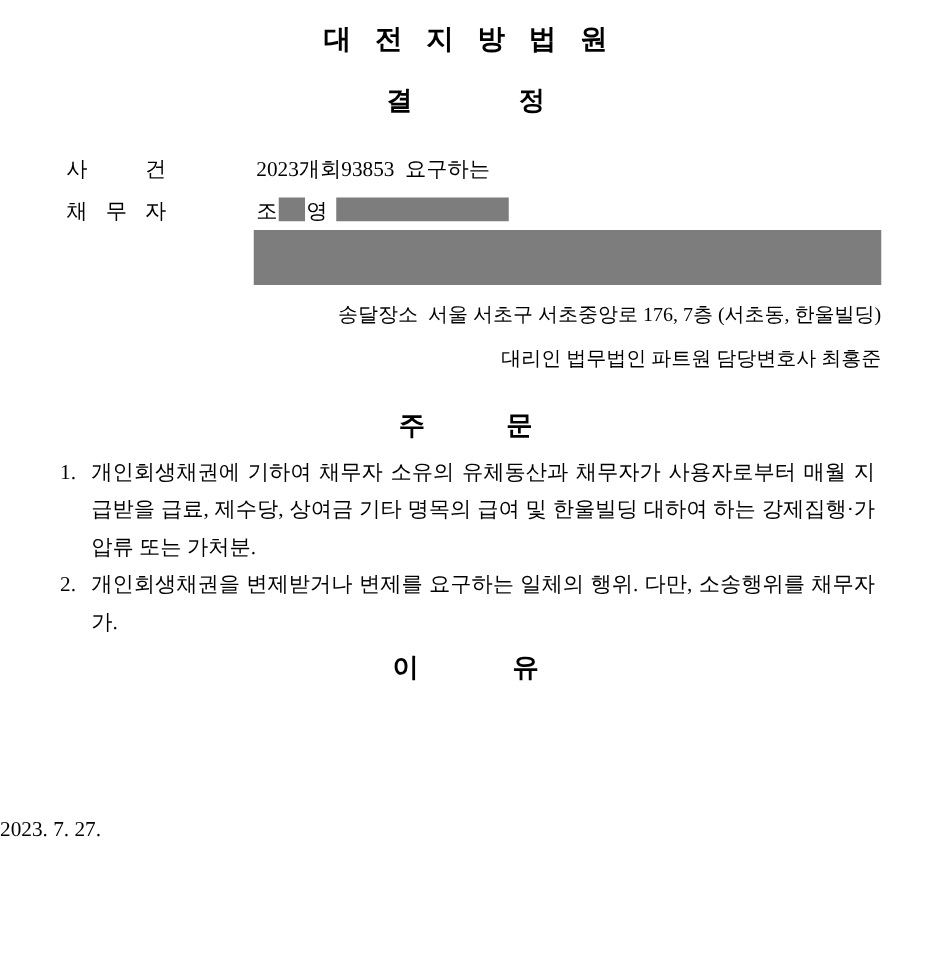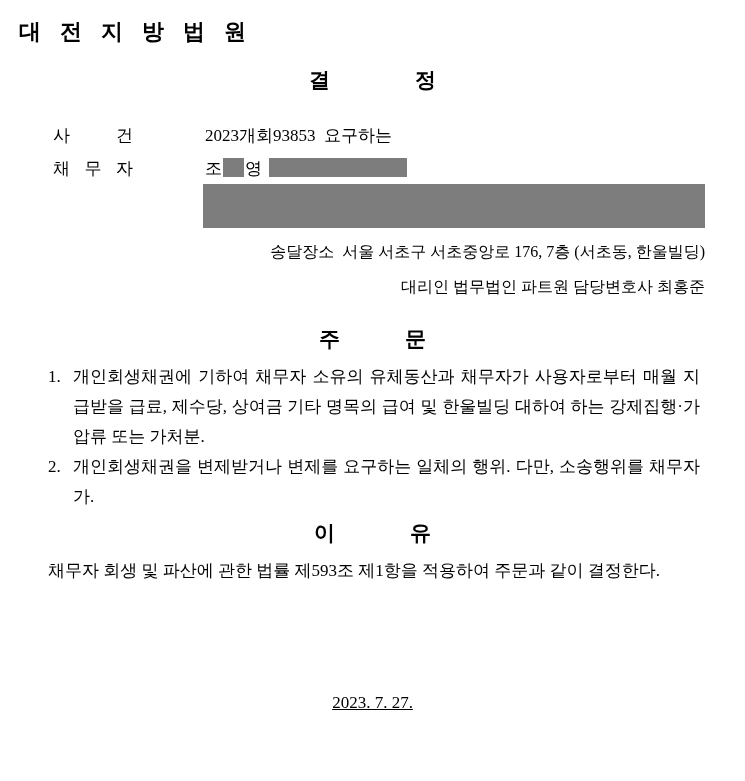--- a/index.html
+++ b/index.html
@@ -4,21 +4,21 @@
 <style>
   html, body { margin:0; padding:0; }
   body {
     width:745px; height:781px; background:#ffffff; color:#000000;
     font-family:"Liberation Serif","DejaVu Serif",serif;
     -webkit-font-smoothing:antialiased;
   }
   .page { position:relative; width:745px; height:781px; overflow:hidden; }
 
   .court-title {
-    margin:0; padding-top:18px; text-align:left;
+    margin:0; padding-top:18px; text-align:center;
     font-family:"DejaVu Sans","Liberation Sans",sans-serif;
     font-weight:bold; font-size:22px; line-height:28px;
     letter-spacing:19px; text-indent:19px;
   }
   .decision-title {
     margin-top:21px; display:flex; justify-content:center; gap:85px;
     font-family:"DejaVu Sans","Liberation Sans",sans-serif;
     font-weight:bold; font-size:21px; line-height:26px;
   }
 
@@ -50,21 +50,21 @@
     margin:16px 45px 0 48px; font-size:17px; line-height:30px;
     text-align:justify; word-break:normal;
   }
   .body-par.reason-par { margin-top:10px; }
 
   .olist { margin:10px 45px 0 48px; }
   .olist-item { display:flex; font-size:17px; line-height:30px; }
   .olist-num { width:25px; flex-shrink:0; }
   .olist-text { flex:1; text-align:justify; word-break:normal; }
 
-  .date-line { margin-top:106px; text-align:center; font-size:17px; line-height:22px;text-decoration:underline; }
+  .date-line { margin-top:106px; font-size:17px; line-height:22px; }
 </style>
 </head>
 <body>
 
 <div class="page">
 
   <h1 class="court-title">대전지방법원</h1>
 
   <div class="decision-title">
     <span>결</span>
@@ -110,17 +110,16 @@
       <span class="olist-num">2.</span>
       <span class="olist-text">개인회생채권을 변제받거나 변제를 요구하는 일체의 행위. 다만, 소송행위를 채무자가.</span>
     </div>
   </div>
 
   <div class="section-heading reason">
     <span>이</span>
     <span>유</span>
   </div>
 
-  <p class="body-par reason-par">채무자 회생 및 파산에 관한 법률 제593조 제1항을 적용하여 주문과 같이 결정한다.</p>
 
   <div class="date-line">2023. 7. 27.</div>
 
 </div>
 
 </body></html>

